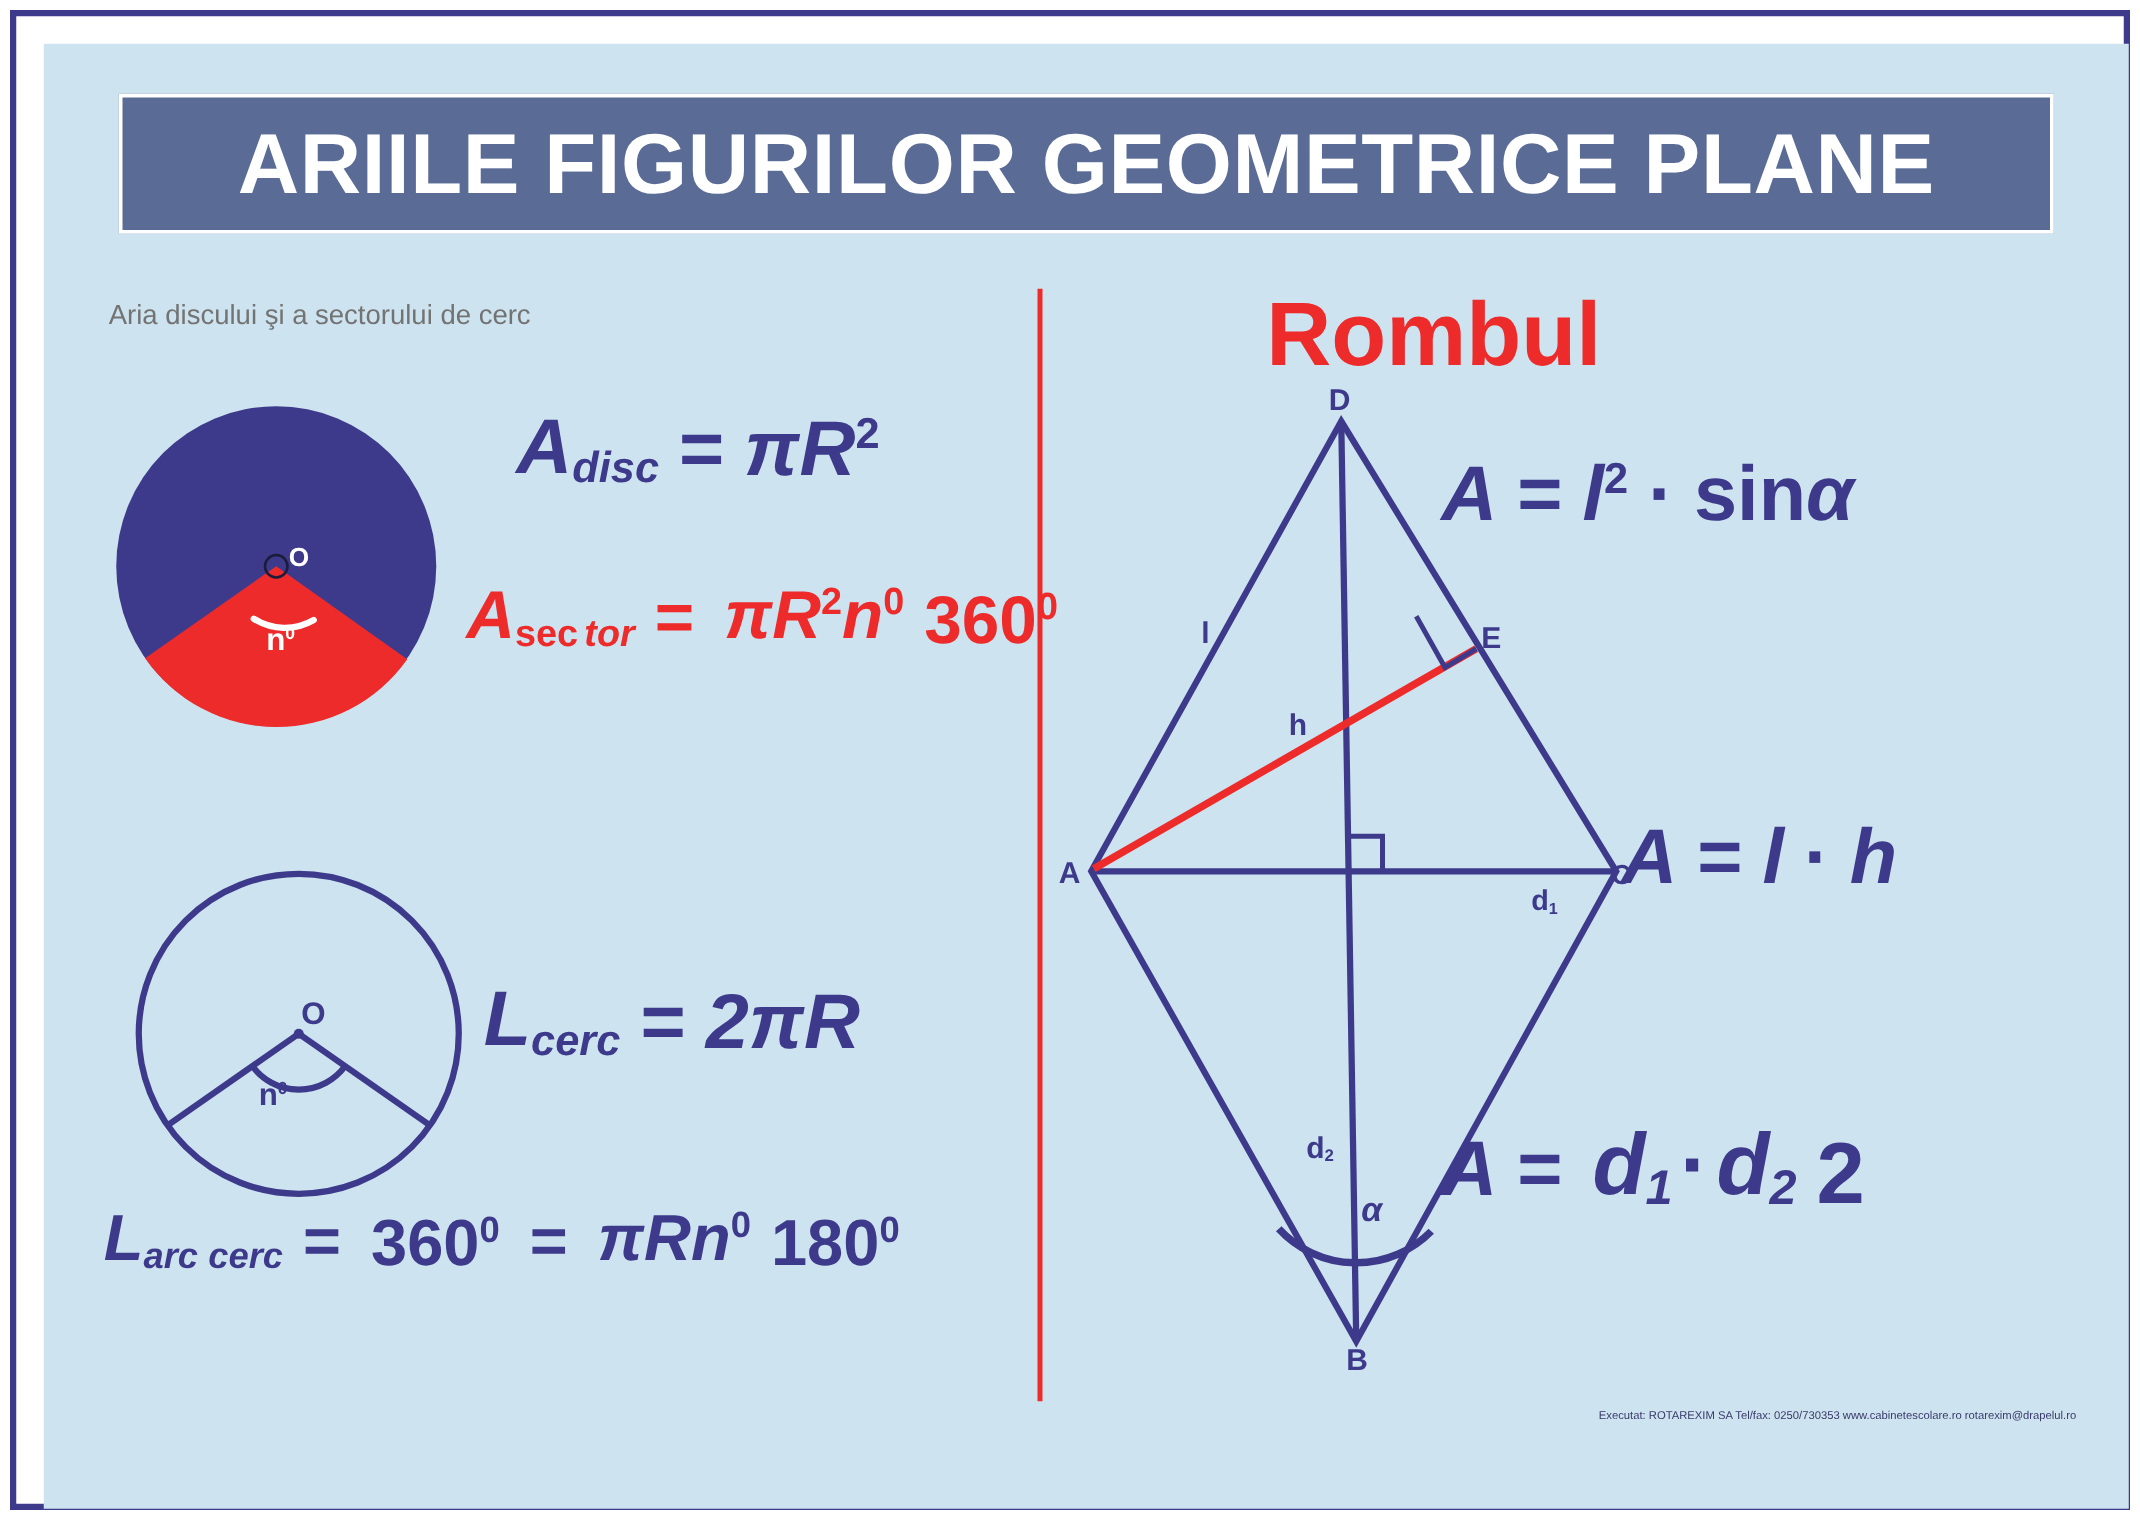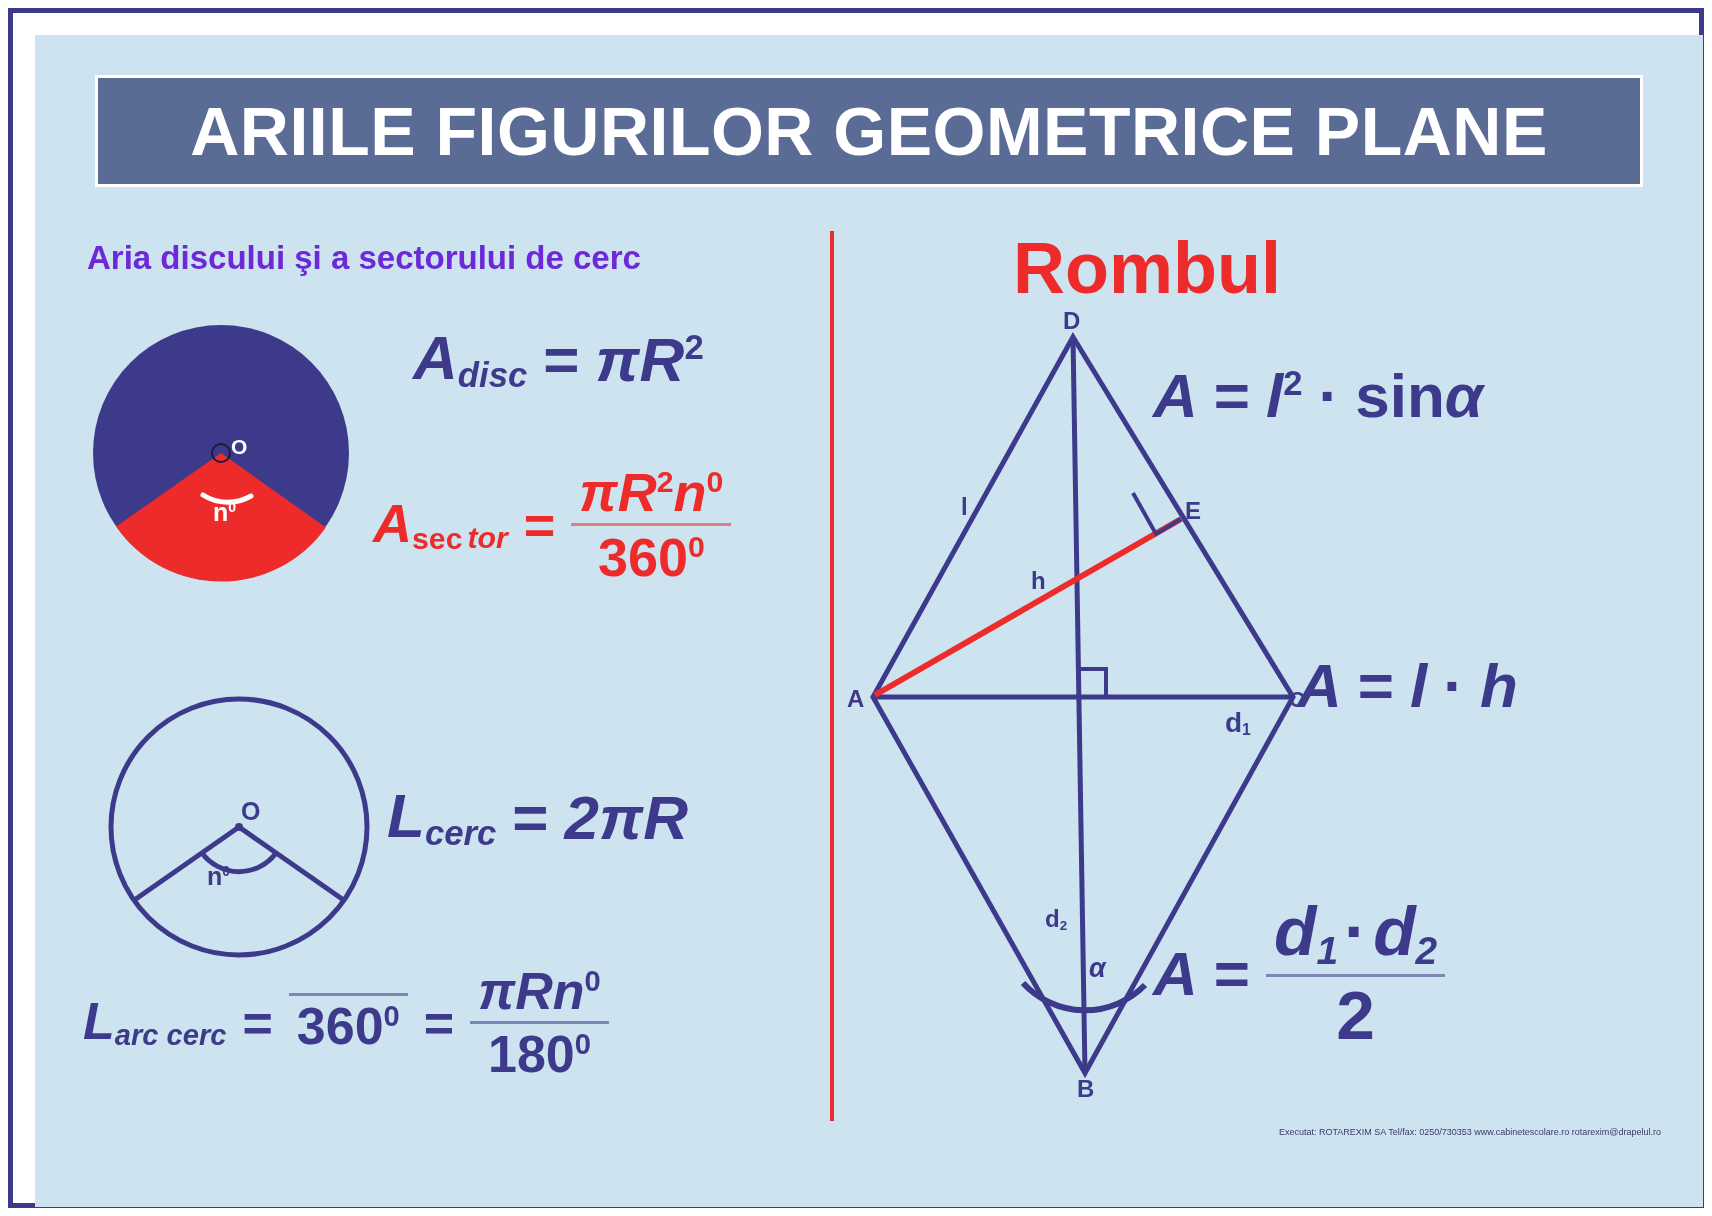--- a/index.html
+++ b/index.html
@@ -52,23 +52,23 @@
   .v-divider{
     position:absolute;
     left:795px;top:196px;
     width:4px;height:890px;
     background:#ee2b2b;
   }
   
   .left-heading{
     position:absolute;
     left:52px;top:204px;
-    color:#6d28d9;
-    font-size:33px;
-    font-weight:bold;
+    color:#737373;
+    font-size:22px;
+    font-weight:normal;
     white-space:nowrap;
   }
   .rombul-heading{
     position:absolute;
     left:978px;top:192px;
     color:#ee2b2b;
     font-size:72px;
     font-weight:bold;
     white-space:nowrap;
   }
@@ -80,21 +80,21 @@
     color:#3d3a8c;
     white-space:nowrap;
     line-height:1;
   }
   .math.red{color:#ee2b2b;}
   .up{font-style:normal;}
   sup{font-size:0.56em;vertical-align:super;font-style:normal;}
   sub{font-size:0.56em;vertical-align:-0.22em;}
   .frac{
     display:inline-flex;
-    flex-direction:column;
+    flex-direction:row;
     align-items:center;
     vertical-align:middle;
     line-height:1;
   }
   .frac .num{padding:0 8px 4px 8px;}
   .frac .den{padding:4px 8px 0 8px;}
   .frac .bar{
     width:100%;height:3px;background:currentColor;
     opacity:.55;
   }
@@ -189,21 +189,21 @@
       <span class="lbl" style="left:206px;top:762px;font-size:25px;">O</span>
       <span class="lbl" style="left:172px;top:827px;font-size:25px;"><span>n</span><sup>0</sup></span>
 
       <span class="lbl" style="left:1028px;top:272px;font-size:24px;">D</span>
       <span class="lbl" style="left:812px;top:650px;font-size:24px;">A</span>
       <span class="lbl" style="left:1254px;top:652px;font-size:22px;">C</span>
       <span class="lbl" style="left:1042px;top:1040px;font-size:24px;">B</span>
       <span class="lbl" style="left:1150px;top:462px;font-size:24px;">E</span>
       <span class="lbl" style="left:926px;top:458px;font-size:24px;">l</span>
       <span class="lbl" style="left:996px;top:532px;font-size:24px;">h</span>
-      <span class="lbl" style="left:1190px;top:672px;font-size:28px;"><span>d</span><sub>1</sub></span>
+      <span class="lbl" style="left:1190px;top:672px;font-size:23px;"><span>d</span><sub>1</sub></span>
       <span class="lbl" style="left:1010px;top:870px;font-size:24px;"><span>d</span><sub>2</sub></span>
       <span class="lbl" style="left:1054px;top:918px;font-size:27px;font-style:italic;">α</span>
 
       <div id="f-adisc" class="math">
         <span class="eq-row">
           <span><span>A</span><sub style="font-style:italic;">disc</sub></span>
           <span class="up">=</span>
           <span><span>πR</span><sup>2</sup></span>
         </span>
       </div>

